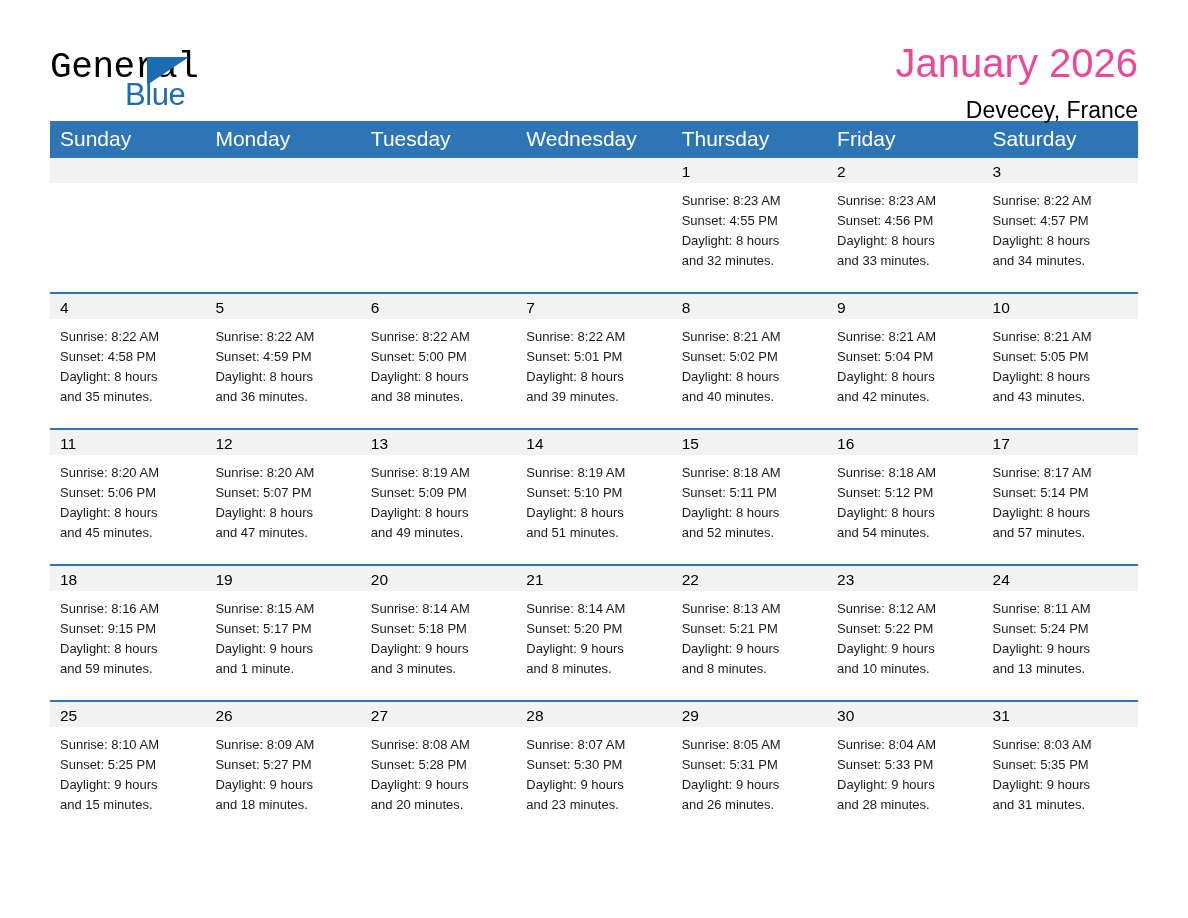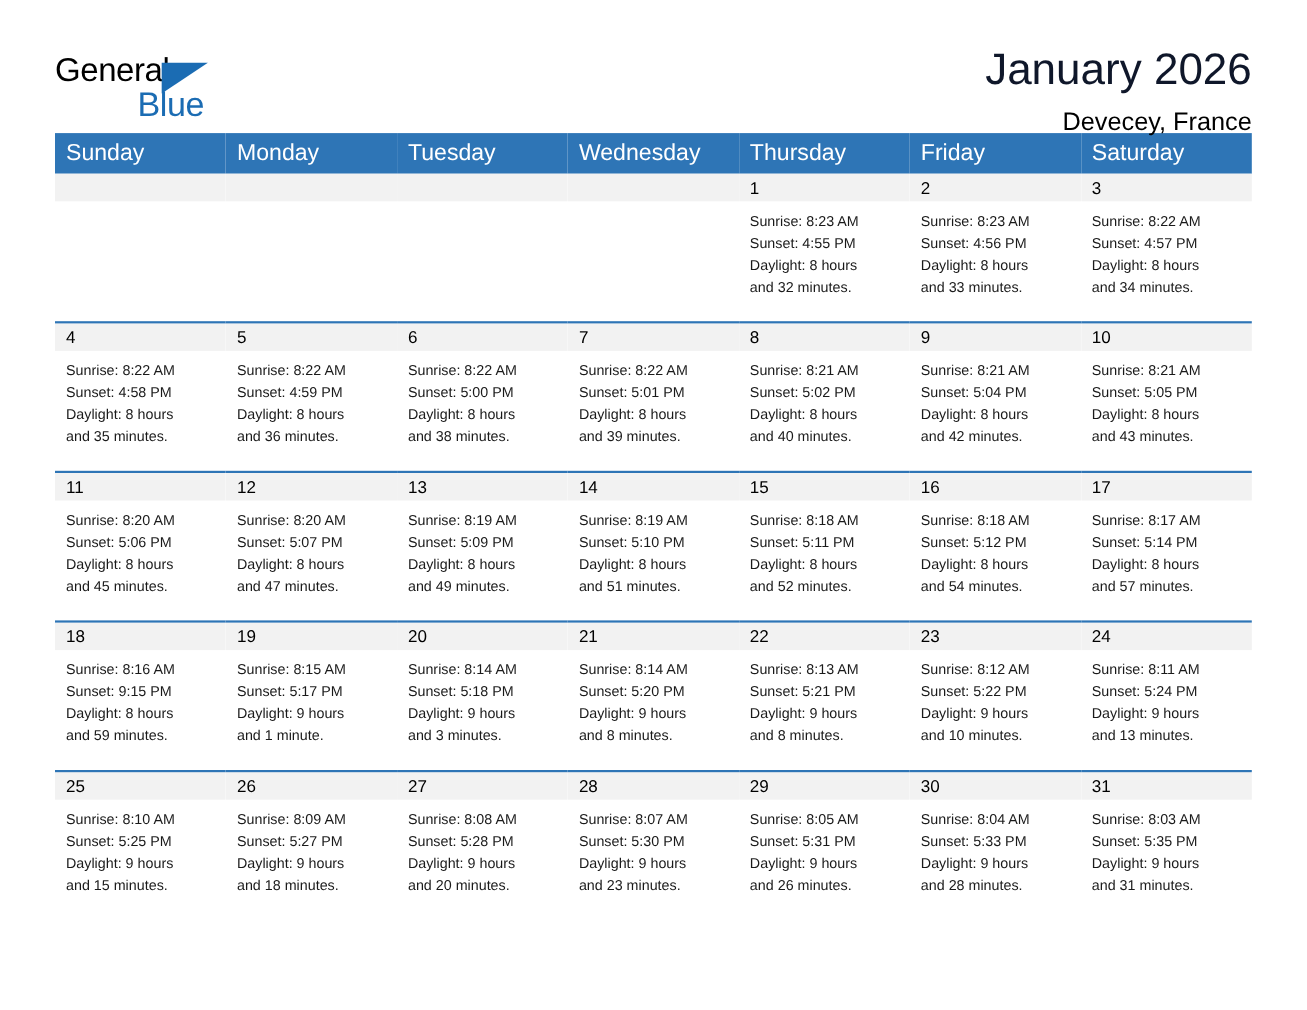--- a/index.html
+++ b/index.html
@@ -35,24 +35,24 @@
     position: relative;
     width: 150px;
     height: 72px;
     line-height: 1;
     user-select: none;
   }
   .logo-general {
     position: absolute;
     left: 0;
     top: 8px;
-    font-size: 30px;
+    font-size: 36px;
     letter-spacing: -0.4px;
     color: #000000;
-    font-family: Liberation Sans, sans-serif;
+    font-family: Liberation Mono, monospace;
   }
   .logo-tri {
     position: absolute;
     left: 97px;
     top: 15px;
     width: 0;
     height: 0;
     border-left: 42px solid #1B6CB3;
     border-bottom: 28px solid transparent;
   }
@@ -68,21 +68,21 @@
   }
   .titles {
     text-align: right;
     padding-top: 0px;
   }
   .cal-title {
     font-size: 40px;
     font-weight: normal;
     line-height: 1.05;
     margin: 0;
-    color: #0f172a;
+    color: #ec4899;
     letter-spacing: 0px;
   }
   .cal-subtitle {
     font-size: 23px;
     font-weight: normal;
     margin: 13px 0 5px 0;
     color: #000000;
   }
 
   

